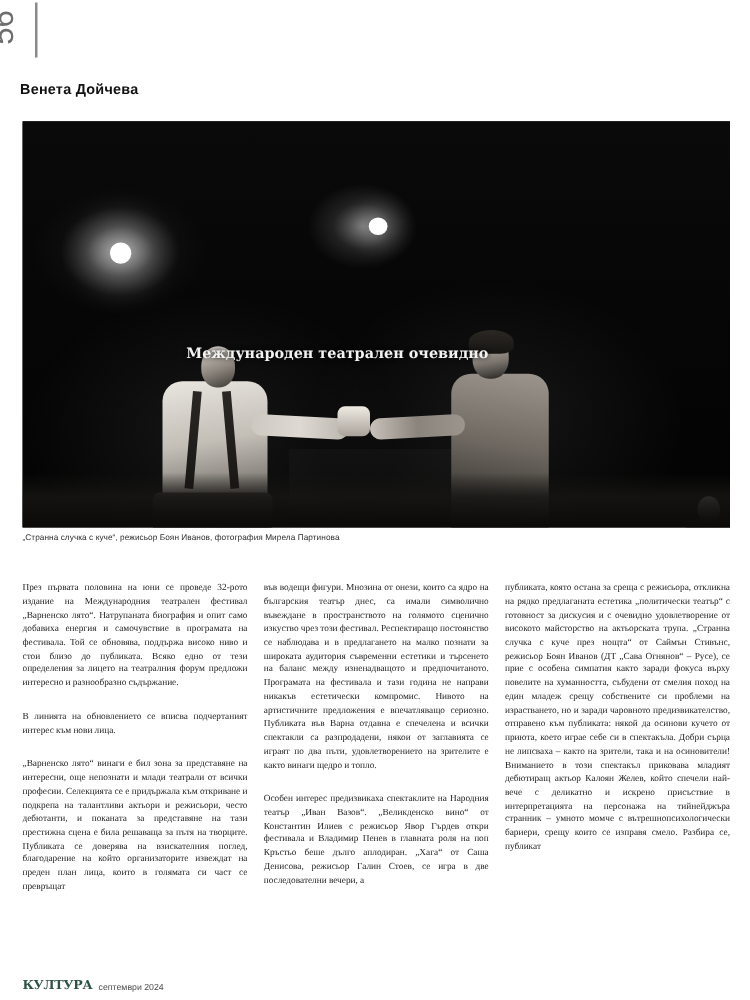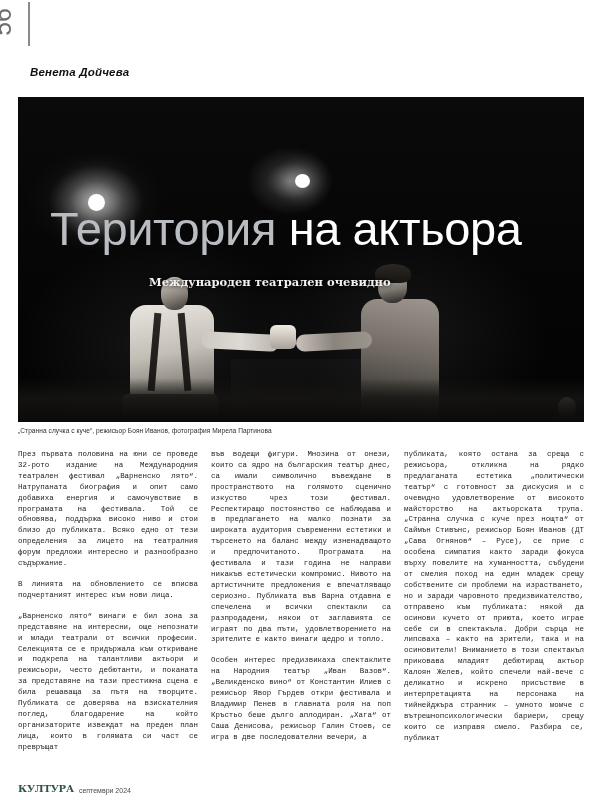--- a/index.html
+++ b/index.html
@@ -50,28 +50,27 @@
     left: 32px;
     top: 0px;
     width: 2px;
     height: 44px;
     background: #8a8a8a;
   }
 
   
   .byline {
     position: absolute;
-    left: 30px;
+    left: 16px;
     top: 66px;
     font-family: "Liberation Sans", sans-serif;
     font-size: 11.5px;
     font-weight: bold;
     color: #111111;
     letter-spacing: 0.2px;
-    font-style: italic;
   }
 
   
   .hero {
     position: absolute;
     left: 18px;
     top: 97px;
     width: 566px;
     height: 325px;
     background: #050505;
@@ -225,22 +224,22 @@
     width: 566px;
     height: 330px;
     display: flex;
     gap: 13px;
   }
   .col {
     width: 180px;
     overflow: hidden;
   }
   .col p {
-    margin: 0 0 10px 0;
-    font-family: Liberation Mono, monospace;
+    margin: 16px 0 10px 0;
+    font-family: Liberation Serif, serif;
     font-size: 7.45px;
     line-height: 1.465;
     text-align: justify;
     color: #1c1c1c;
     hyphens: auto;
     word-spacing: -0.1px;
   }
   .col p:last-child { margin-bottom: 0; }
 
   
@@ -296,23 +295,20 @@
       <div class="actor a2-arm"></div>
 
       <div class="actor hands"></div>
 
       <div class="actor a3-body"></div>
       <div class="actor a3-head"></div>
 
       <div class="stage-floor"></div>
     </div>
 
-    <div class="headline">
-      <span class="h-grey">Територия</span><span class="h-white"> на актьора</span>
-    </div>
 
     <div class="kicker">
       <div>Международен театрален очевидно</div>
     </div>
   </div>
 
   <div class="caption">„Странна случка с куче“, режисьор Боян Иванов, фотография Мирела Партинова</div>
 
   <div class="columns">
     <div class="col">

